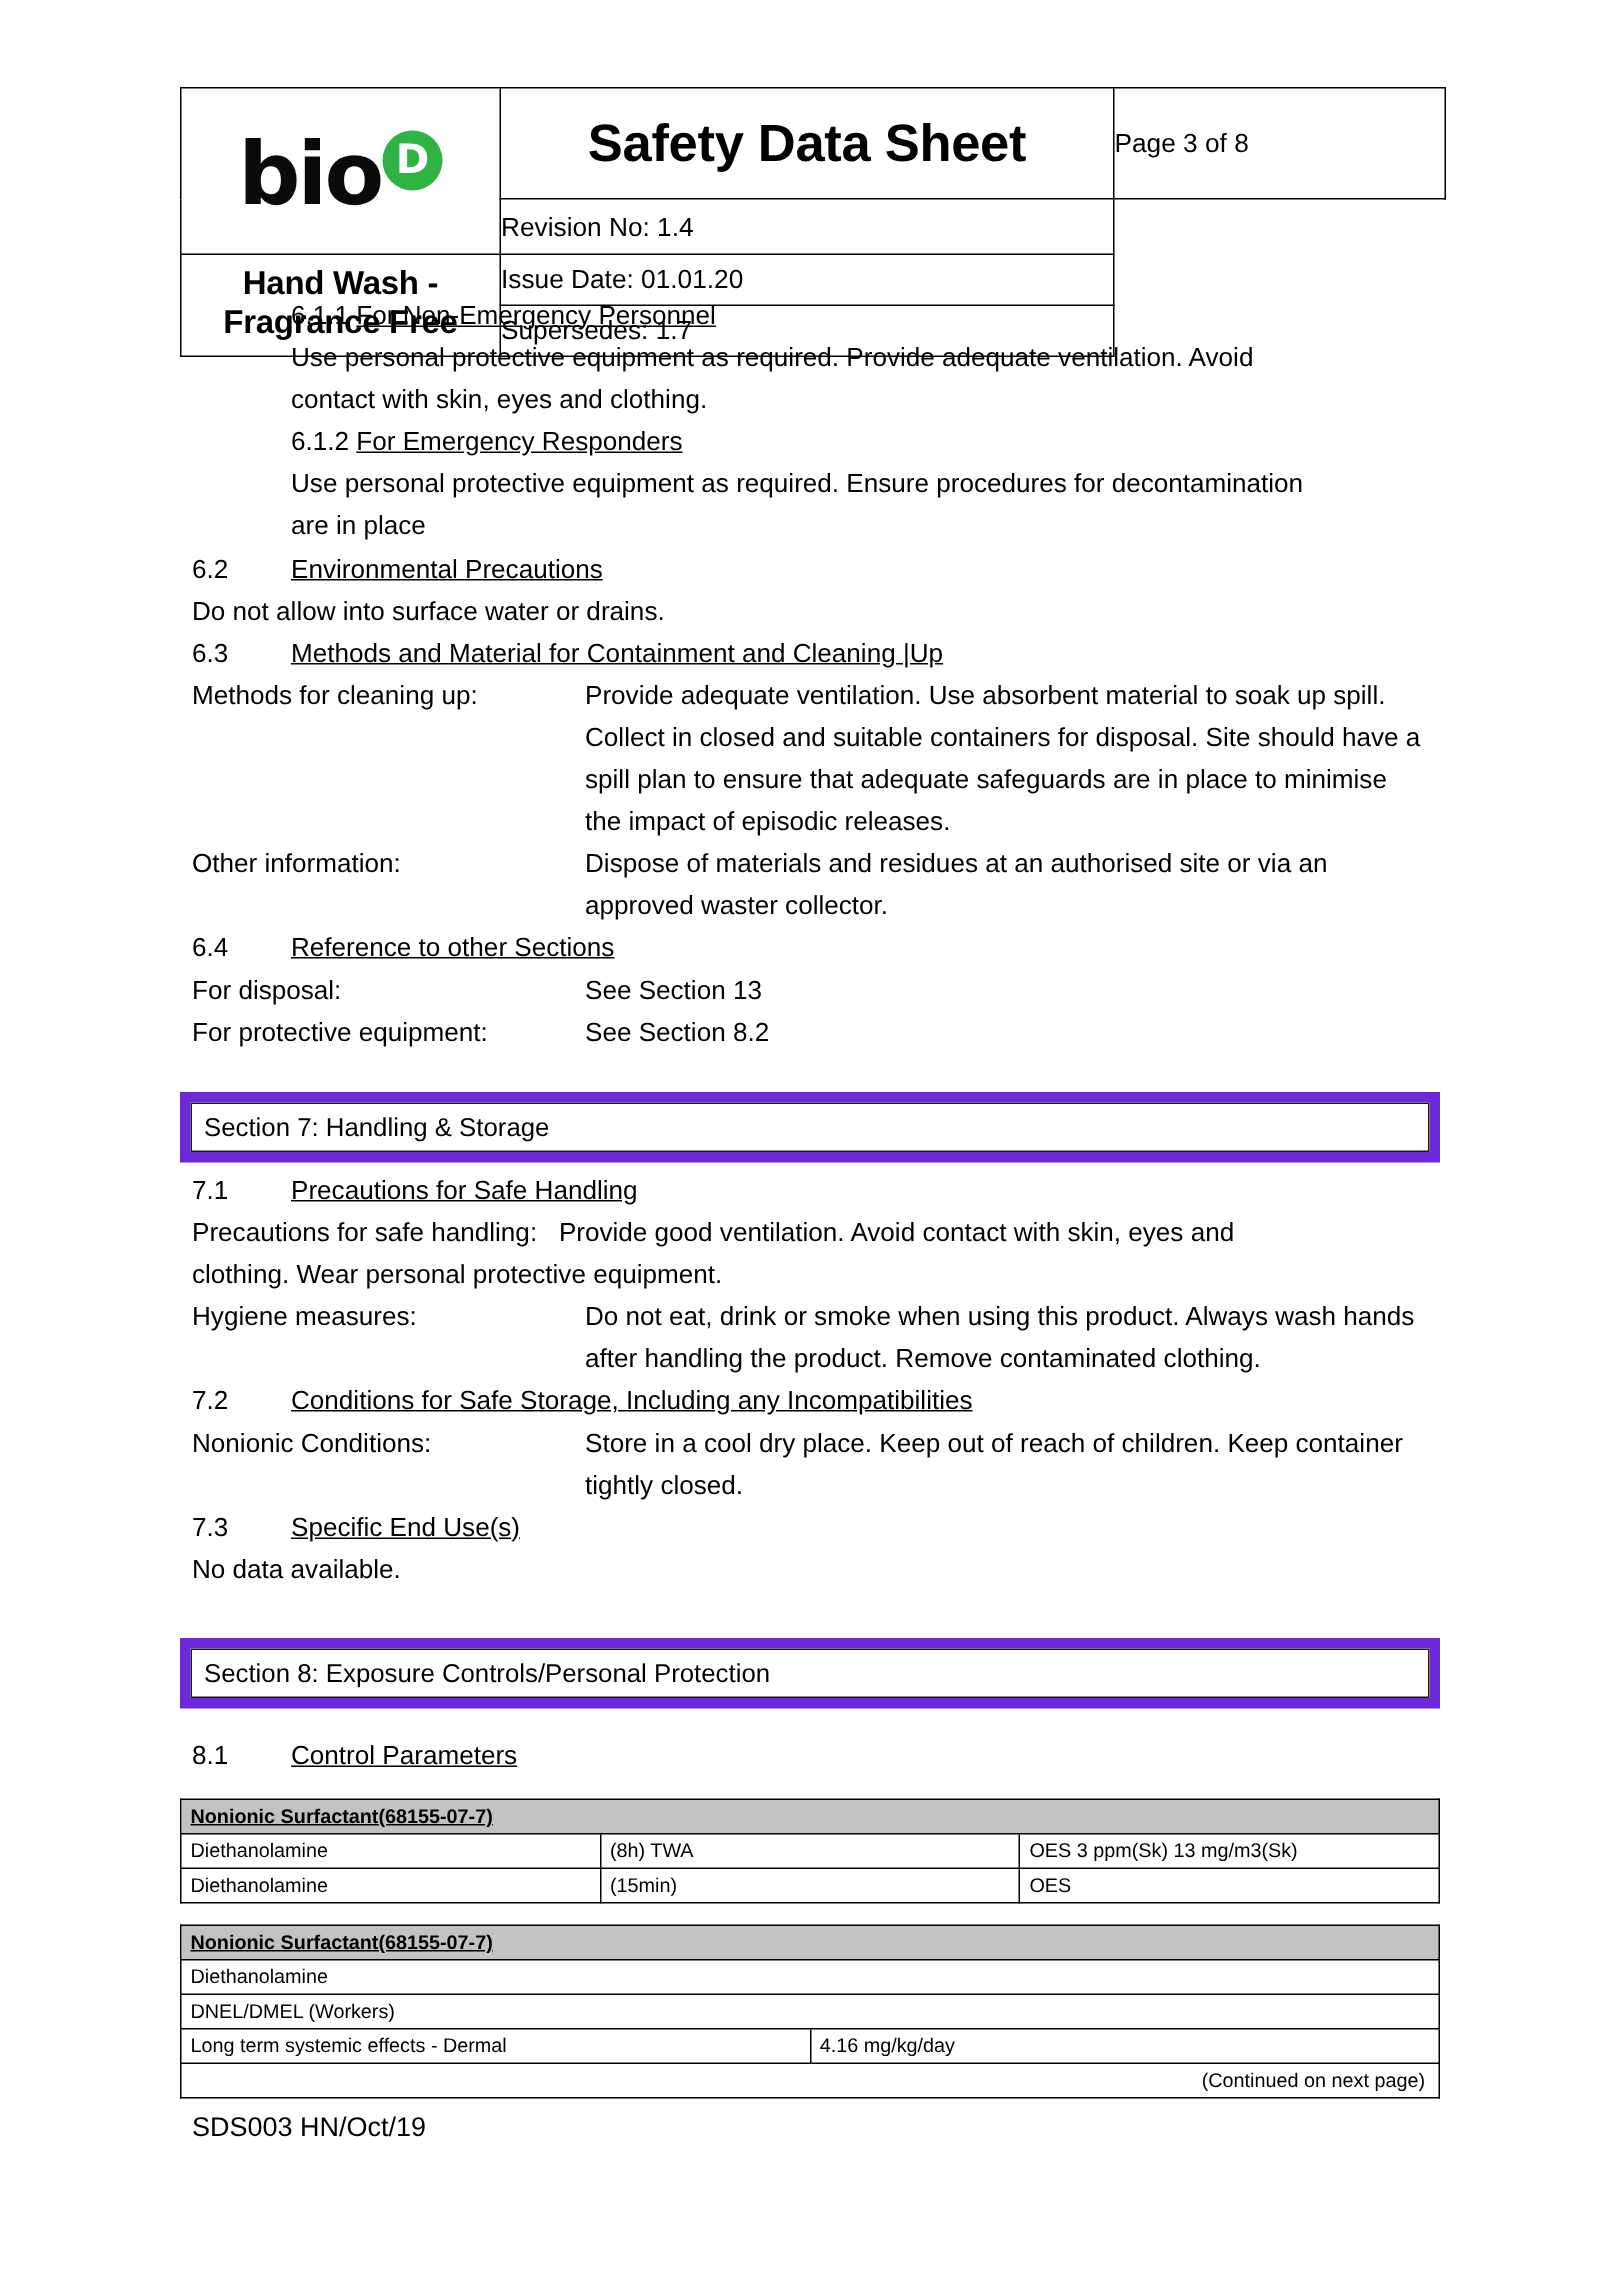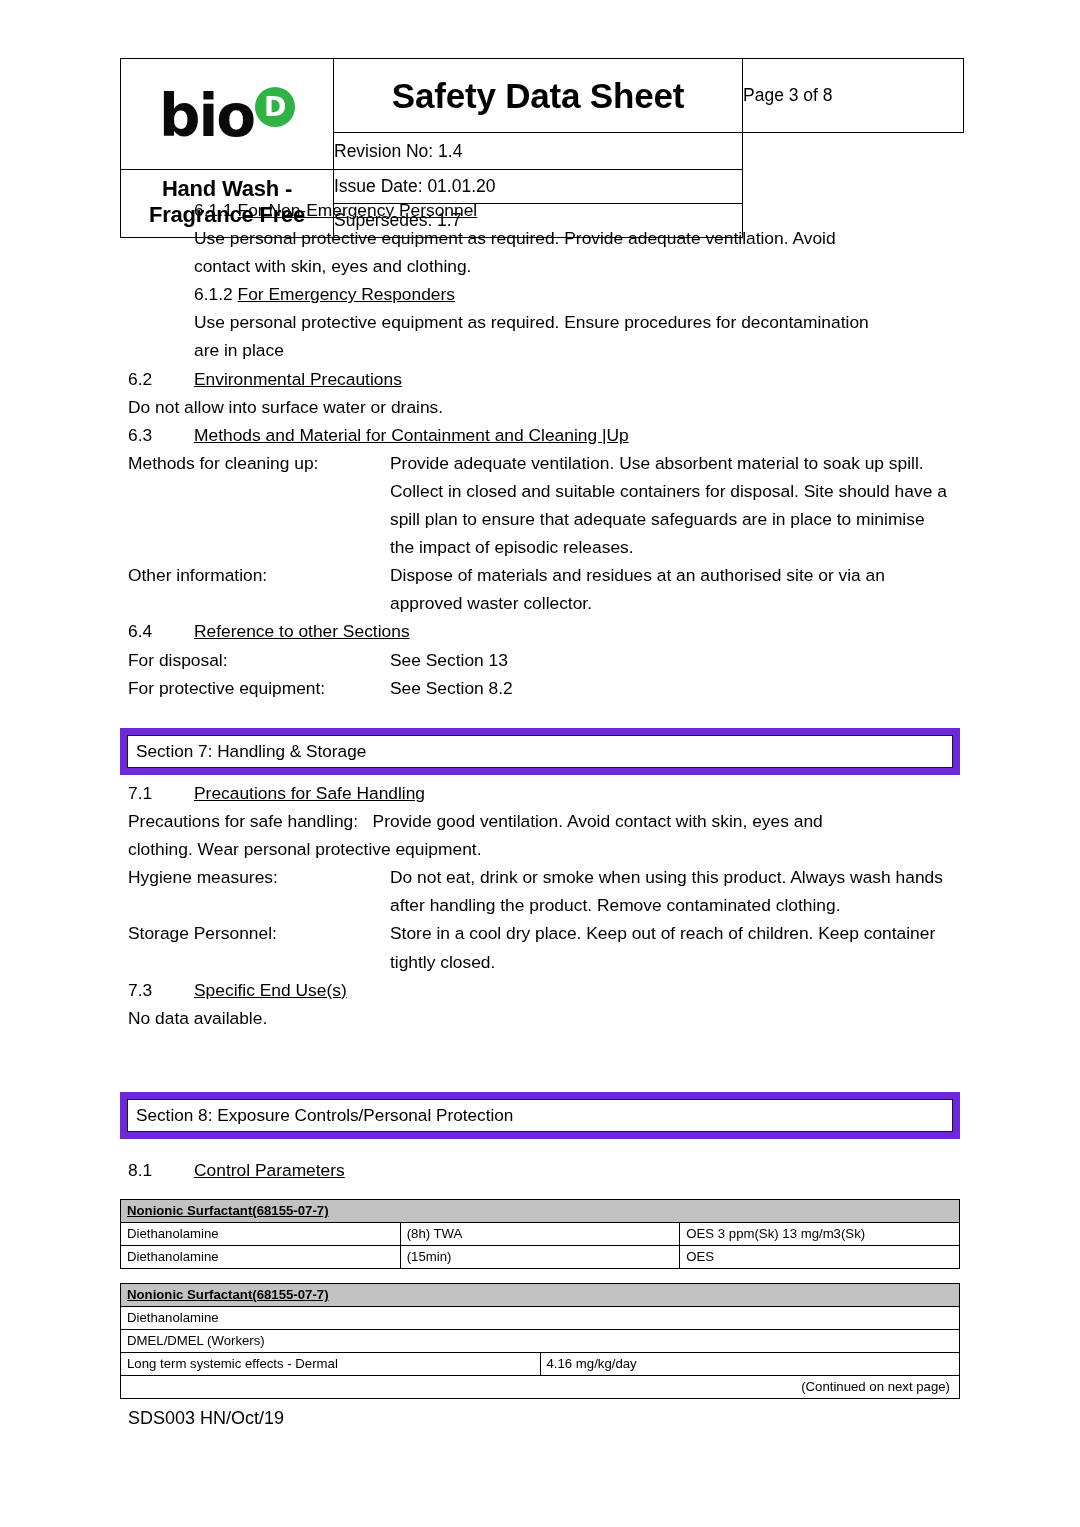--- a/index.html
+++ b/index.html
@@ -258,22 +258,23 @@
   </div>
 
   <div class="body-area" style="top:779px;">
     <div class="numhead"><span class="num">7.1</span><span class="u">Precautions for Safe Handling</span></div>
 
     <div class="line"><span>Precautions for safe handling:</span>&nbsp;&nbsp; <span>Provide good ventilation.   Avoid contact with skin, eyes and</span></div>
     <div class="line">clothing.  Wear personal protective equipment.</div>
 
     <div class="lv"><span class="lbl">Hygiene measures:</span><span class="val">Do not eat, drink or smoke when using this product.   Always wash hands after handling the product.   Remove contaminated clothing.</span></div>
 
-
-    <div class="lv"><span class="lbl">Storage Personnel:</span><span class="val">Store in a cool dry place.   Keep out of reach of children.  Keep container tightly closed.</span></div>
+    <div class="numhead"><span class="num">7.2</span><span class="u">Conditions for Safe Storage, Including any Incompatibilities</span></div>
+
+    <div class="lv"><span class="lbl">Nonionic Conditions:</span><span class="val">Store in a cool dry place.   Keep out of reach of children.  Keep container tightly closed.</span></div>
 
     <div class="numhead"><span class="num">7.3</span><span class="u">Specific End Use(s)</span></div>
     <div class="line">No data available.</div>
   </div>
 
   <div class="section-bar" style="top:1092px;">
     <div class="section-bar-inner">Section 8: Exposure Controls/Personal Protection</div>
   </div>
 
   <div class="body-area" style="top:1156px;">
@@ -300,21 +301,21 @@
 
   <table class="dtable" style="top:1283px;">
     <tbody>
         <tr>
       <td class="gray" colspan="2"><span>Nonionic Surfactant(68155-07-7)</span></td>
     </tr>
     <tr>
       <td colspan="2">Diethanolamine</td>
     </tr>
     <tr>
-      <td colspan="2">DMEL/DMEL (Workers)</td>
+      <td colspan="2">DNEL/DMEL (Workers)</td>
     </tr>
     <tr>
       <td style="width:418px">Long term systemic effects - Dermal</td>
       <td>4.16 mg/kg/day</td>
     </tr>
     <tr>
       <td class="t-right" colspan="2">(Continued on next page)</td>
     </tr>
   </tbody>
     </table>

